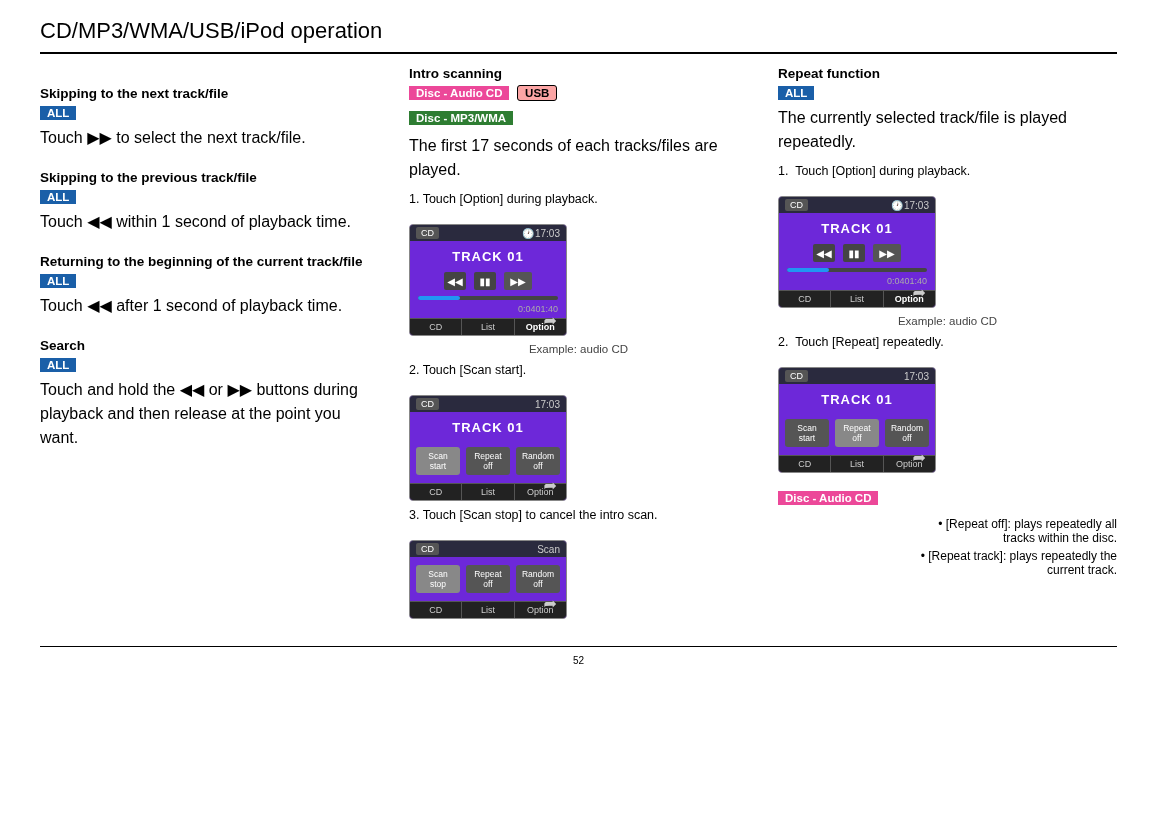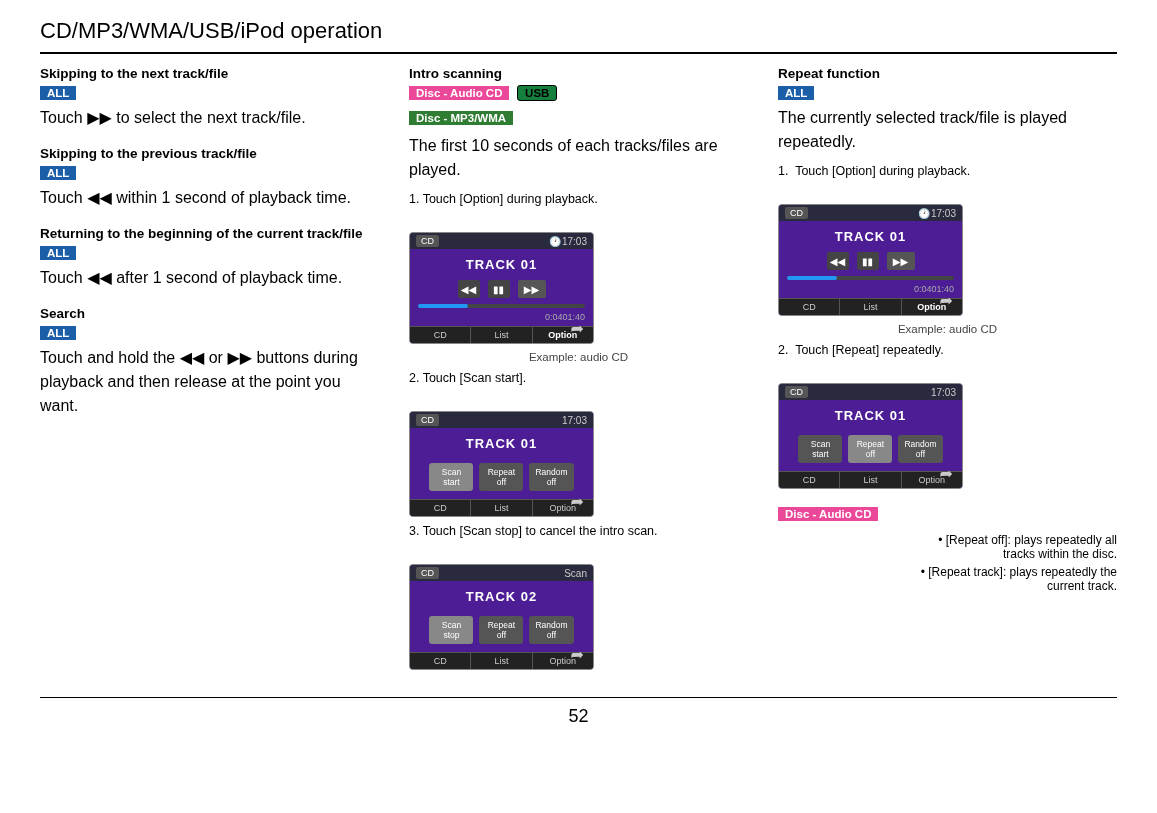--- a/index.html
+++ b/index.html
@@ -40,42 +40,43 @@
     .badge {
       display: inline-block;
       padding: 1px 7px;
       border-radius: 0;
       font-size: 11.5px;
       font-weight: bold;
       color: #fff;
       margin-bottom: 6px;
     }
     .badge-blue { background: #ec4899; }
-    .badge-usb { background: #15803d; color: #000; border: 1.5px solid #000; padding: 1px 7px; border-radius: 3px; font-size: 11.5px; font-weight: bold; margin-left: 4px; display: inline-block; margin-bottom: 6px; }
+    .badge-usb { background: #fca5a5; color: #000; border: 1.5px solid #000; padding: 1px 7px; border-radius: 3px; font-size: 11.5px; font-weight: bold; margin-left: 4px; display: inline-block; margin-bottom: 6px; }
     .badge-green { background: #2e7d32; }
     .badge-all { background: #1a5fa8; }
 
     .body-text {
       font-size: 16px;
       line-height: 1.5;
       margin-bottom: 10px;
     }
 
     .section-block {
       margin-bottom: 18px;
+      margin-top: 20px;
     }
 
     
     .screen-mockup {
-      width: 185px;
+      width: 158px;
       border: 1.5px solid #888;
       border-radius: 4px;
       overflow: hidden;
-      margin: 20px 0 4px 0;
-      background: #4c1d95;
+      margin: 12px 0 4px 0;
+      background: #6d28d9;
       font-size: 11px;
     }
     .screen-top-bar {
       background: #2a2a3e;
       display: flex;
       justify-content: space-between;
       align-items: center;
       padding: 2px 6px;
       color: #ccc;
       font-size: 10px;
@@ -203,21 +204,21 @@
       padding-left: 12px;
       text-indent: -12px;
       text-align: right;
     }
     .bullet-list li::before {
       content: "• ";
     }
 
     .page-number {
       text-align: center;
-      font-size: 18px;
+      font-size: 10px;
       margin-top: 20px;
       border-top: 1.5px solid #000;
       padding-top: 8px;
     }
 
     .screen-wrapper {
       position: relative;
       display: inline-block;
     }
     .cursor-overlay {
@@ -277,21 +278,21 @@
     <div class="mid-col">
 
       <div class="section-title">Intro scanning</div>
       <div class="disc-badge-row">
         <span class="badge badge-blue">Disc - Audio CD</span>
         <span class="badge-usb">USB</span>
       </div>
       <div class="disc-badge-row">
         <span class="badge badge-green">Disc - MP3/WMA</span>
       </div>
-      <div class="body-text">The first 10 seconds of each tracks/files are played.</div>
+      <div class="body-text">The first 17 seconds of each tracks/files are played.</div>
 
       
       <div class="step-text">1. Touch [Option] during playback.</div>
 
       
       <div class="screen-wrapper">
         <div class="screen-mockup">
           <div class="screen-top-bar">
             <span class="cd-label">CD</span>
             <span>🕐17:03</span>
@@ -347,21 +348,20 @@
       
       <div class="step-text">3. Touch [Scan stop] to cancel the intro scan.</div>
 
       
       <div class="screen-wrapper">
         <div class="screen-mockup">
           <div class="screen-top-bar">
             <span class="cd-label">CD</span>
             <span>Scan</span>
           </div>
-          <div class="screen-track-title">TRACK 02</div>
           <div class="scan-screen-buttons">
             <div class="scan-btn scan-btn-highlighted">Scan<br>stop</div>
             <div class="scan-btn">Repeat<br>off</div>
             <div class="scan-btn">Random<br>off</div>
           </div>
           <div class="screen-bottom-bar">
             <div class="screen-bottom-btn">CD</div>
             <div class="screen-bottom-btn">List</div>
             <div class="screen-bottom-btn">Option</div>
           </div>

